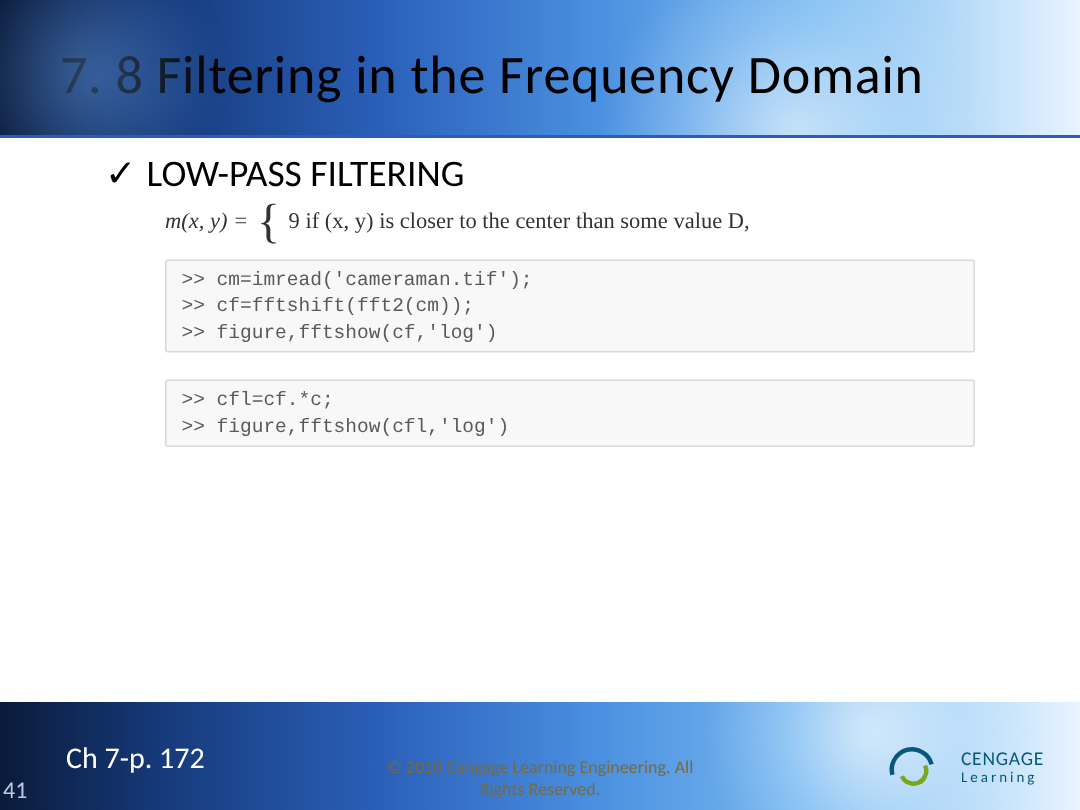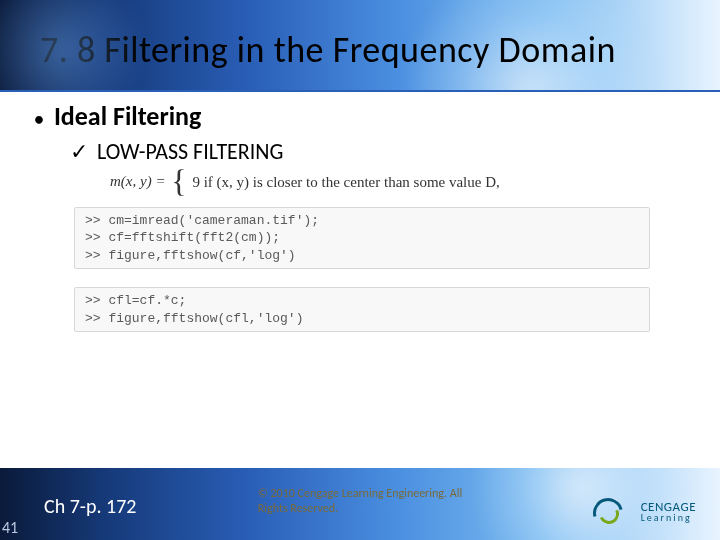--- a/index.html
+++ b/index.html
@@ -70,21 +70,21 @@
     margin-bottom: 6px;
   }
   .bullet1 .dot {
     display: inline-block;
     width: 18px;
     text-align: center;
     vertical-align: middle;
     font-size: 18px;
   }
   .bullet2 {
-    font-size: 22px;
+    font-size: 25px;
     color: #000;
     margin-left: 40px;
     margin-bottom: 0;
   }
   .bullet2 .check {
     display: inline-block;
     width: 22px;
   }
   .formula {
     margin-left: 80px;
@@ -105,21 +105,21 @@
     line-height: 0;
     position: relative;
     top: -2px;
   }
   .formula .cases {
     display: inline-block;
     vertical-align: middle;
     line-height: 1.3;
   }
   .code-block {
-    margin-left: 44px;
+    margin-left: 80px;
     margin-right: 40px;
     margin-bottom: 18px;
     border: 1px solid #d8d8d8;
     background: #f8f8f8;
     border-radius: 2px;
     padding: 4px 10px;
     font-family: "Courier New", monospace;
     font-size: 13px;
     color: #5a5a5a;
     line-height: 1.35;
@@ -156,24 +156,24 @@
     position: absolute;
     left: 44px;
     bottom: 22px;
     font-size: 20px;
     color: #fff;
   }
   .copyright {
     position: absolute;
     left: 50%;
     transform: translateX(-50%);
-    bottom: 25px;
+    bottom: 6px;
     font-size: 12px;
     color: #7a6a3a;
-    text-align: left;
+    text-align: center;
     line-height: 1.2;
     white-space: pre;
   }
   .logo {
     position: absolute;
     right: 24px;
     bottom: 14px;
     display: flex;
     align-items: center;
     gap: 20px;
@@ -219,24 +219,20 @@
 </style>
 </head>
 <body>
 
 <div class="header-banner">
   <div class="title">7. 8 Filtering in the Frequency Domain</div>
 </div>
 <div class="hr-line"></div>
 
 <div class="content">
-  <div class="bullet1">
-    <span class="dot">•</span>
-    <span>Ideal Filtering</span>
-  </div>
   <div class="bullet2">
     <span class="check">✓</span>
     <span>LOW-PASS FILTERING</span>
   </div>
 
   <div class="formula">
     <span class="mfn">m(x, y) = </span>
     <span class="brace">{</span>
     <span class="cases">
       <span>9   if (x, y) is closer to the center than some value D,</span><br>

